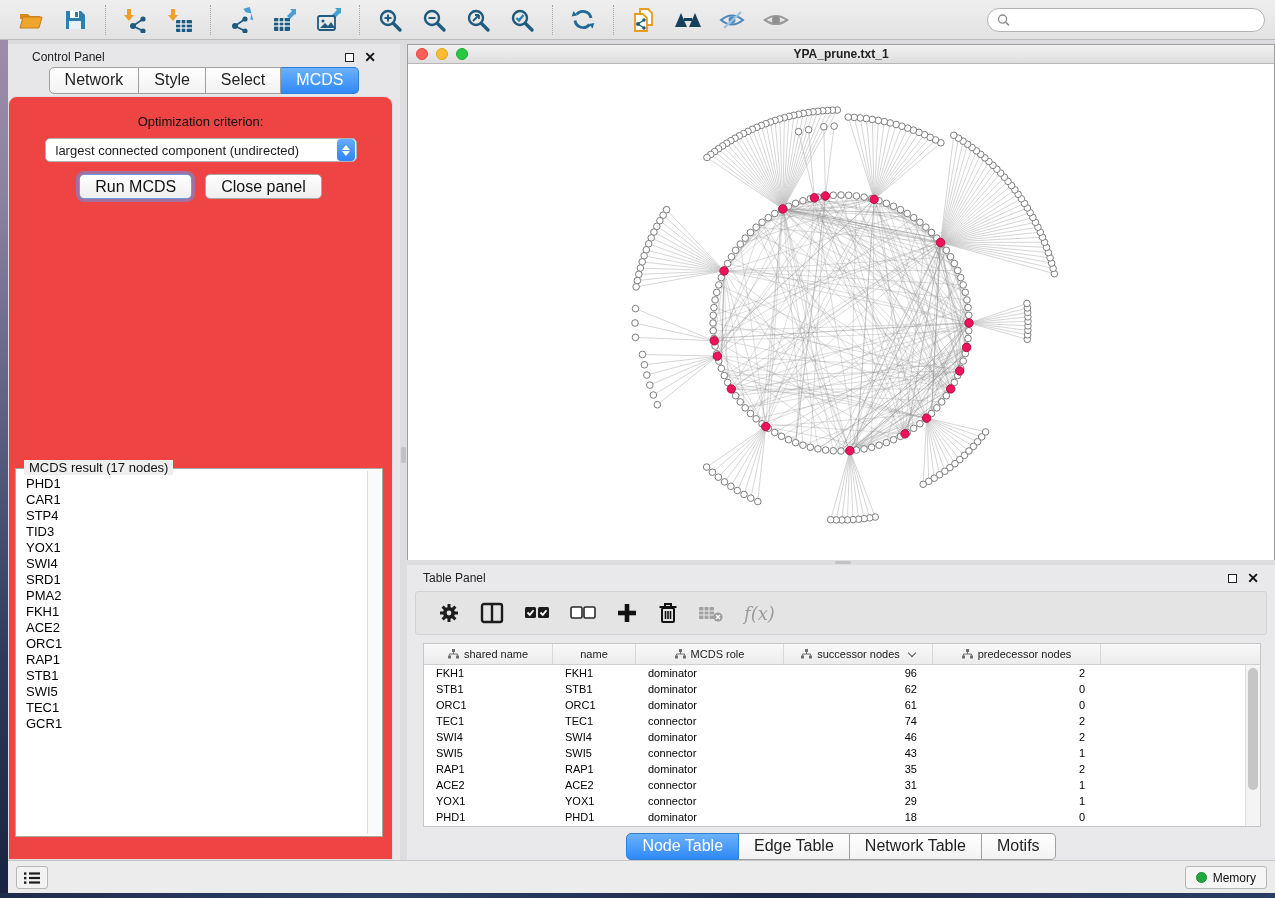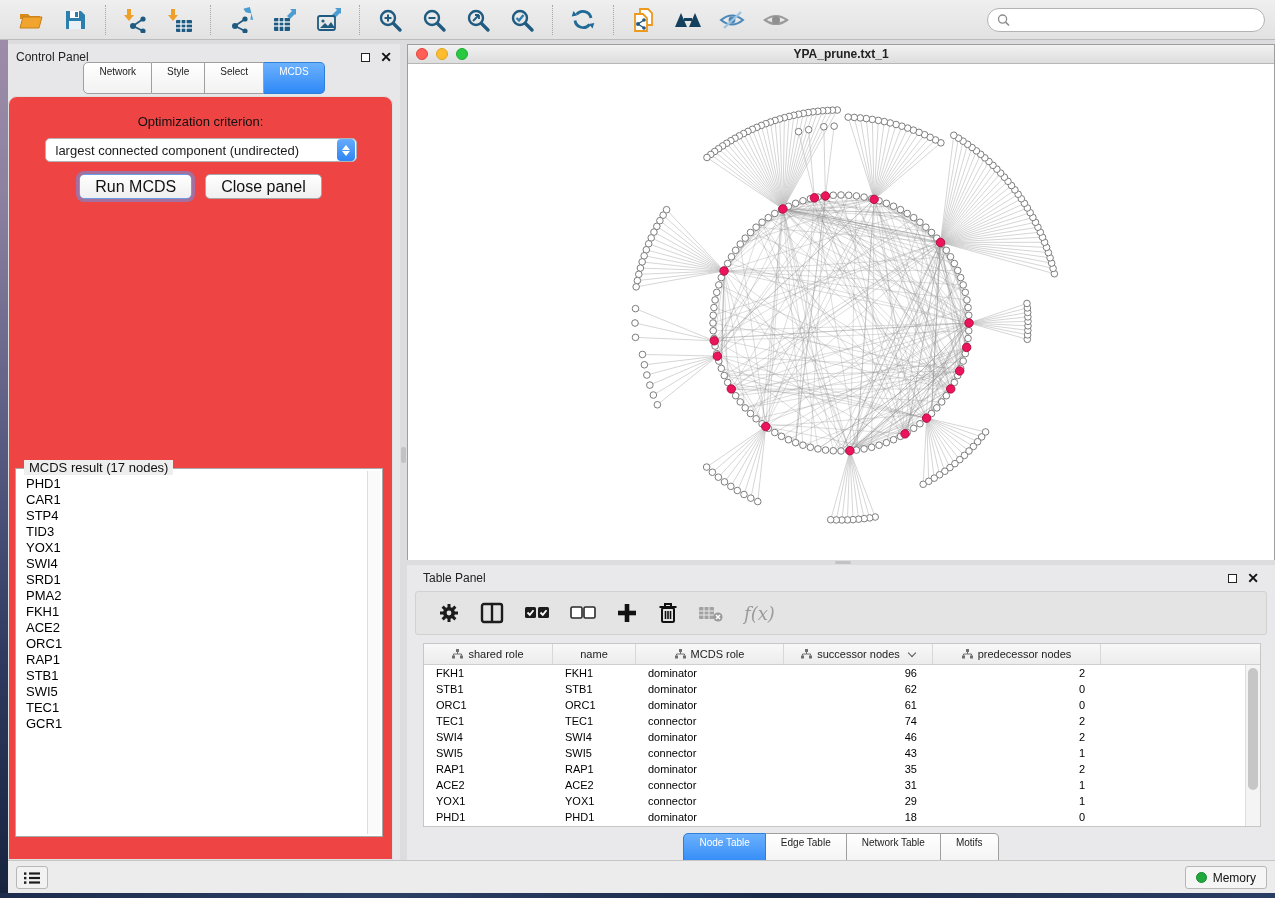--- a/index.html
+++ b/index.html
@@ -19,27 +19,27 @@
   .search input{ border:none; outline:none; width:100%; font-size:12px; background:transparent; }
 
   
   .wall-left{ position:absolute; left:0; top:40px; width:8px; height:853px;
               background:linear-gradient(#9d8ca9,#8d81a0 18%,#5c5e84 45%,#2e3b5f 72%,#17233f); }
   .wall-bottom{ position:absolute; left:0; top:893px; width:1275px; height:5px;
                 background:linear-gradient(90deg,#1d2c4c,#2c4066 30%,#1b2a49 60%,#2a3d63); }
 
   
   .cpanel{ position:absolute; left:8px; top:44px; width:392px; height:816px; background:#e7e6e8; }
-  .panel-head{ height:26px; display:flex; align-items:center; padding:0 8px; }
+  .panel-head{ height:26px; display:flex; align-items:center; padding:0 24px; }
   .panel-title{ font-size:12px; color:#222; }
   .panel-winbtns{ margin-left:auto; display:flex; align-items:center; gap:10px; }
   .float-btn{ width:9px; height:9px; border:1.5px solid #222; background:#fff; display:inline-block; }
   .close-btn{ font-size:14px; font-weight:bold; color:#111; line-height:10px; }
   .cp-tabs{ height:24px; display:flex; justify-content:center; align-items:flex-end; }
-  .tab{ font-size:10px; padding:3px 15px 16px; background:linear-gradient(#ffffff,#f2f2f2);
+  .tab{ font-size:16px; padding:3px 15px 4px; background:linear-gradient(#ffffff,#f2f2f2);
         border:1px solid #9f9f9f; border-left-width:0; color:#222; }
   .tab:first-child{ border-left-width:1px; border-radius:5px 0 0 5px; }
   .tab:last-child{ border-radius:0 5px 5px 0; }
   .tab.active{ background:linear-gradient(#6cb1fe,#2e89f6); color:#fff; border-color:#2d7fd8; }
   .cp-inner{ position:absolute; left:0; top:52px; width:385px; bottom:0; background:#ef4444;
              border-radius:9px 9px 0 0; border:1px solid #e0dfe0; }
   .opt-label{ margin-top:17px; text-align:center; font-size:13px; color:#111; }
   .selectbox{ margin:9px auto 0; width:312px; height:24px; background:#fff; border:1px solid #b2b2b2;
               border-radius:5px; display:flex; align-items:center; padding-left:10px; font-size:13px; }
   .sel-arrows{ margin-left:auto; width:18px; height:22px; border-radius:4px;
@@ -1135,21 +1135,21 @@
 
     <div class="tp-table">
       <div class="thead" id="tbl-head">
           <div class="th" style="width: 129px;">
             <svg width="11" height="10" viewBox="0 0 11 10">
               <rect x="4" y="0" width="3" height="3" fill="#6e6e6e"></rect>
               <rect x="0" y="6.5" width="3" height="3" fill="#6e6e6e"></rect>
               <rect x="8" y="6.5" width="3" height="3" fill="#6e6e6e"></rect>
               <path d="M5.5 3 v2 M1.5 6.5 v-1.5 h8 v1.5" stroke="#6e6e6e" fill="none" stroke-width="1"></path>
             </svg>
-            <span>shared role</span>
+            <span>shared name</span>
           </div>
           <div class="th" style="width: 83px;">
             <span>name</span>
           </div>
           <div class="th" style="width: 148px;">
             <svg width="11" height="10" viewBox="0 0 11 10">
               <rect x="4" y="0" width="3" height="3" fill="#6e6e6e"></rect>
               <rect x="0" y="6.5" width="3" height="3" fill="#6e6e6e"></rect>
               <rect x="8" y="6.5" width="3" height="3" fill="#6e6e6e"></rect>
               <path d="M5.5 3 v2 M1.5 6.5 v-1.5 h8 v1.5" stroke="#6e6e6e" fill="none" stroke-width="1"></path>

